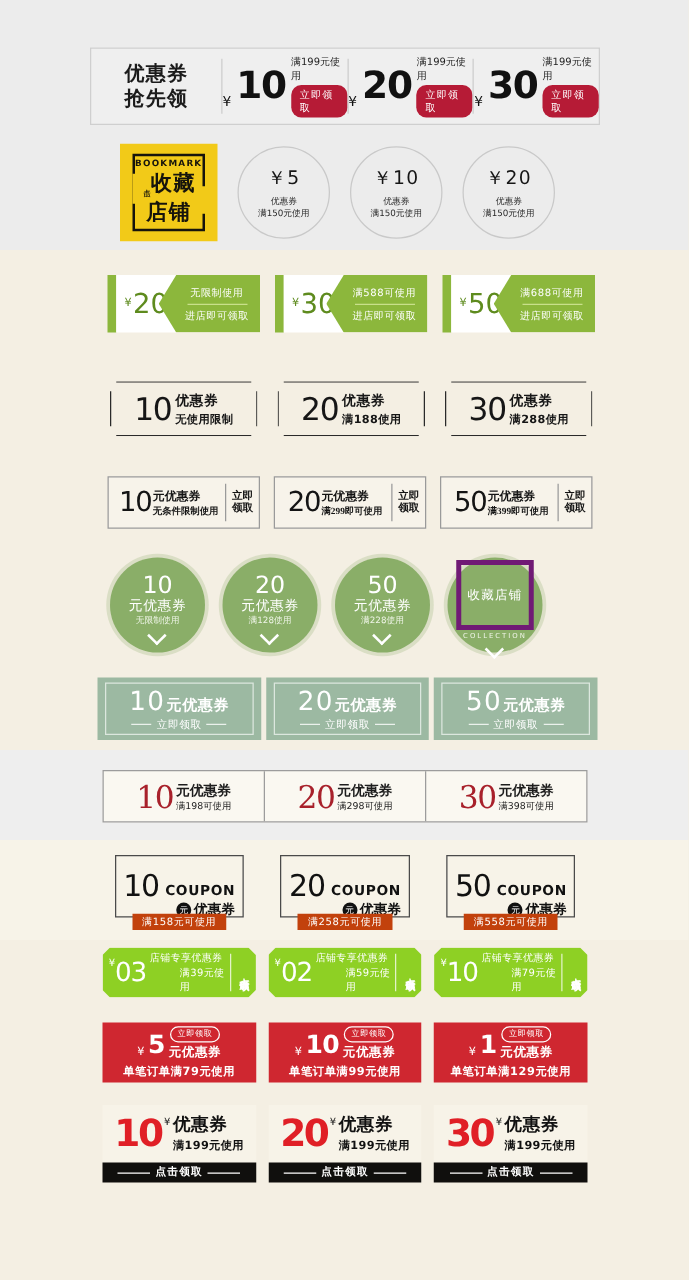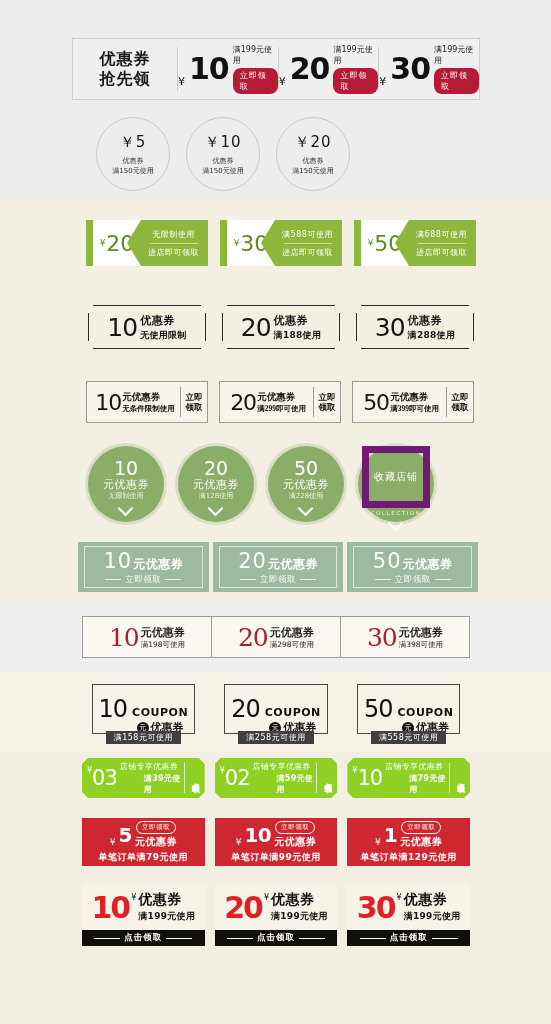--- a/index.html
+++ b/index.html
@@ -144,21 +144,21 @@
   .c6-num { font-size:19px; line-height:19px; font-weight:400; }
   .c6-a { font-size:11px; line-height:13px; letter-spacing:0.5px; }
   .c6-b { font-size:7px; line-height:10px; color:#eef4e6; }
   .c6-chev { width:14px; height:7px; margin-top:2px; position:relative; }
   .c6-chev::before{
     content:""; position:absolute; left:1px; top:0; width:9px; height:9px;
     border-right:2px solid #fff; border-bottom:2px solid #fff;
     transform: rotate(45deg);
   }
   .c6-box {
-    border:7px solid #701a75; padding:17px 5px; font-size:10px; letter-spacing:1px;
+    border:4px solid #701a75; padding:17px 5px; font-size:10px; letter-spacing:1px;
     position:relative;
   }
   .c6-coll { font-size:5.5px; letter-spacing:1.6px; margin-top:2px; color:#f0f5e8; }
 
   
   .r7bg { position:absolute; left:0; top:536px; width:551px; height:62px; background:#f4efe3; }
   .r7 { left: 78px; top: 542px; width: 400px; height: 50px; gap:4px; }
   .t7 {
     flex:1; height:50px; background:#9cb9a2;
     display:flex; flex-direction:column; align-items:center; justify-content:center;
@@ -183,45 +183,45 @@
   .t8-a { font-size:11px; color:#1d1d1d; font-weight:700; }
   .t8-b { font-size:7.5px; color:#1d1d1d; font-weight:400; }
 
   
   .r9 { left: 82px; top: 684px; width: 388px; height: 50px; gap:10px; }
   .t9 {
     flex:1; height:50px; border:1px solid #4a4a4a; background:#f7f3e8;
     display:flex; align-items:center; justify-content:center; gap:5px; padding:0 6px;
   }
   .t9-num { font-size:24px; color:#111; letter-spacing:-1px; }
-  .t9-col { display:flex; flex-direction:column; align-items:center; gap:1px;margin-top:23px; }
+  .t9-col { display:flex; flex-direction:column; align-items:flex-end; gap:1px;margin-top:23px; }
   .t9-en { font-size:11px; font-weight:800; letter-spacing:0.5px; color:#111; }
   .t9-l2 { display:flex; align-items:center; gap:2px; }
   .t9-yuan {
     width:12px; height:12px; border-radius:50%; background:#111; color:#fff;
     font-size:7px; display:flex; align-items:center; justify-content:center;
   }
   .t9-cn { font-size:11px; font-weight:800; color:#111; }
   .t9wrap { flex:1; position:relative; display:flex; flex-direction:column; align-items:center; }
   .t9-barrow { margin-top:-9px; z-index:3; }
-  .t9-bar2 { background:#404040; color:#fff; font-size:8px; padding:2px 8px; letter-spacing:0.5px; }
+  .t9-bar2 { background:#c2410c; color:#fff; font-size:8px; padding:2px 8px; letter-spacing:0.5px; }
 
   
   .r10 { left: 82px; top: 758px; width: 388px; height: 40px; gap:10px; }
   .t10 {
     flex:1; height:40px; background:#8ed024; display:flex; align-items:center;
     clip-path: polygon(6px 0, calc(100% - 6px) 0, 100% 6px, 100% calc(100% - 6px),
                        calc(100% - 6px) 100%, 6px 100%, 0 calc(100% - 6px), 0 6px);
     padding:0 5px;
   }
   .t10-yen { font-size:8px; color:#fff; align-self:flex-start; margin-top:8px; }
   .t10-num { font-size:21px; color:#fff; letter-spacing:-1px; margin-right:3px; }
   .t10-col { display:flex; flex-direction:column; gap:1px; flex:1; }
   .t10-a { font-size:8px; color:#fff; font-weight:400; letter-spacing:0.3px; }
-  .t10-b { font-size:8px; color:#fff; font-weight:700; letter-spacing:0.3px;padding-left:24px; }
+  .t10-b { font-size:8px; color:#fff; font-weight:400; letter-spacing:0.3px;padding-left:24px; }
   .t10-side {
     border-left:1px solid rgba(255,255,255,0.75); padding-left:4px; height:30px;
     display:flex; align-items:center;
   }
   .t10-v { writing-mode:vertical-rl; font-size:8px; color:#fff; letter-spacing:1px; font-weight:700; }
 
   
   .r11 { left: 82px; top: 818px; width: 388px; height: 48px; gap:10px; }
   .t11 {
     flex:1; height:48px; background:#cf2730;
@@ -289,20 +289,31 @@
       <span class="r1-yen">¥</span>
       <span class="r1-num">30</span>
       <span class="r1-right">
         <span class="r1-cond">满199元使用</span>
         <span class="r1-btn">立即领取</span>
       </span>
     </div>
   </div>
 
   <div class="row r2">
+    <div class="bookmark">
+      <div class="frame"></div>
+      <div class="bm-inner">
+        <span class="bm-en">BOOKMARK</span>
+        <span class="bm-l2">
+          <span class="bm-click">点击</span>
+          <span class="bm-big">收藏</span>
+        </span>
+        <span class="bm-l3">店铺</span>
+      </div>
+    </div>
     <div class="circ">
       <span class="circ-top">￥5</span>
       <span class="circ-s">优惠券</span>
       <span class="circ-s">满150元使用</span>
     </div>
     <div class="circ">
       <span class="circ-top">￥10</span>
       <span class="circ-s">优惠券</span>
       <span class="circ-s">满150元使用</span>
     </div>

